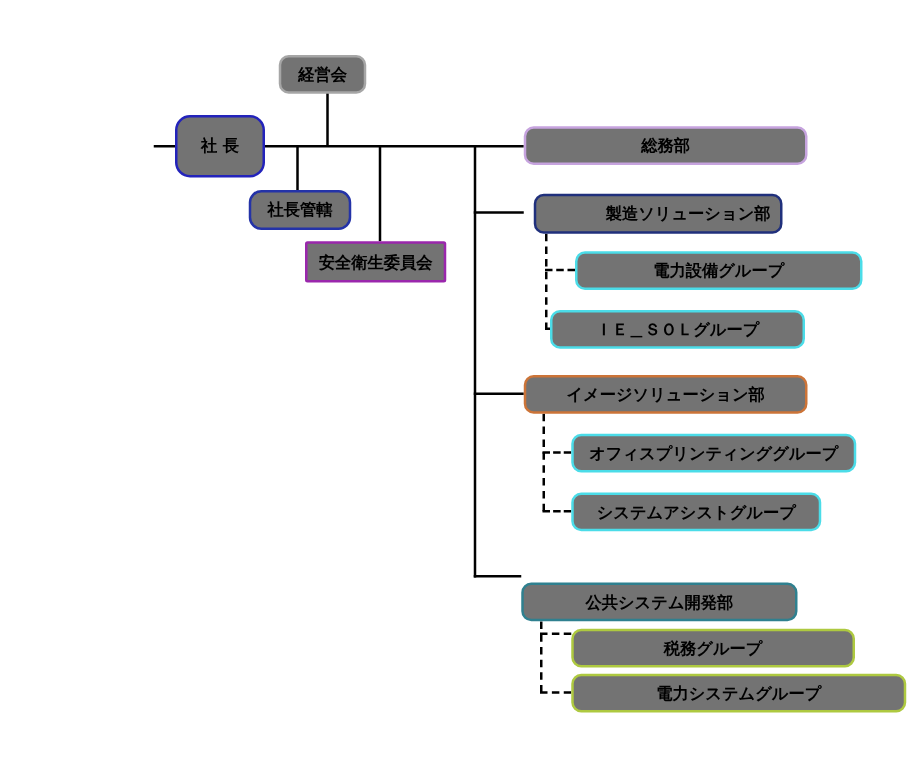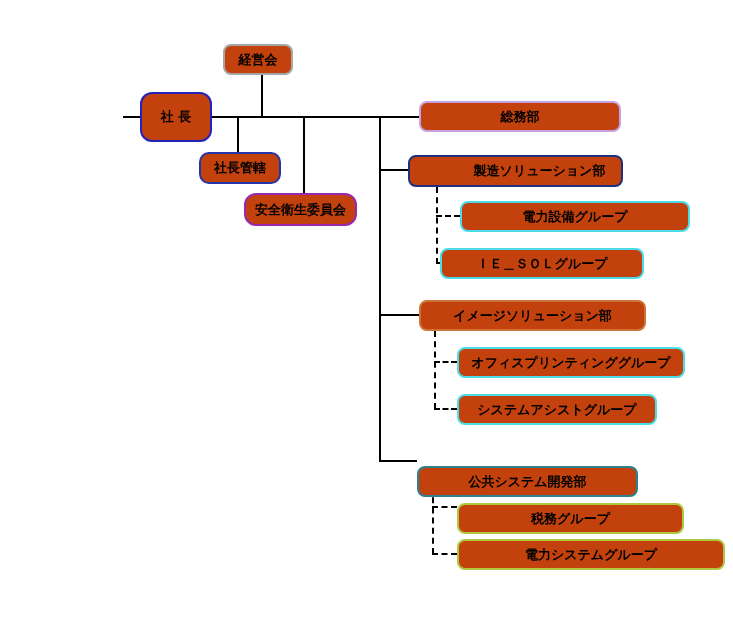--- a/index.html
+++ b/index.html
@@ -10,21 +10,21 @@
   .canvas{
     position:relative;
     width:733px;
     height:619px;
     background:#ffffff;
     overflow:hidden;
   }
   .node{
     position:absolute;
     box-sizing:border-box;
-    background:#c2410c;
+    background:#737373;
     border:2px solid #888888;
     border-radius:8px;
     display:flex;
     align-items:center;
     justify-content:center;
     font-size:13px;
     font-weight:bold;
     color:#000000;
     white-space:nowrap;
     z-index:2;
@@ -81,25 +81,25 @@
   <div class="dash-h" style="left:432px;top:506px;width:25px;"></div>
   <div class="dash-h" style="left:432px;top:553px;width:25px;"></div>
 
   <div class="node" style="left: 223px; top: 44px; width: 70px; height: 31px; border-color: rgb(166, 166, 166);">経営会</div>
 
 
   <div class="node" style="left: 140px; top: 92px; width: 72px; height: 50px; border-radius: 12px; border-color: rgb(35, 35, 187);">社 長</div>
 
   <div class="node" style="left: 199px; top: 152px; width: 82px; height: 32px; border-radius: 10px; border-color: rgb(36, 51, 168);">社長管轄</div>
 
-  <div class="node" style="left: 244px; top: 193px; width: 113px; height: 33px; border-radius: 12px; border-color: rgb(154, 39, 172);">安全衛生委員会</div>
+  <div class="node" style="left: 244px; top: 193px; width: 113px; height: 33px; border-radius: 2px; border-color: rgb(154, 39, 172);">安全衛生委員会</div>
 
-  <div class="node" style="left: 419px; top: 101px; width: 202px; height: 31px; border-color: rgb(198, 163, 222);">総務部</div>
+  <div class="node" style="left: 419px; top: 101px; width: 227px; height: 31px; border-color: rgb(198, 163, 222);">総務部</div>
 
-  <div class="node" style="left: 408px; top: 155px; width: 215px; height: 32px; border-color: rgb(32, 48, 124); padding-left: 48px;">製造ソリューション部</div>
+  <div class="node" style="left: 427px; top: 155px; width: 199px; height: 32px; border-color: rgb(32, 48, 124); padding-left: 48px;">製造ソリューション部</div>
 
   <div class="node" style="left: 460px; top: 201px; width: 230px; height: 31px; border-color: rgb(75, 220, 232);">電力設備グループ</div>
 
   <div class="node" style="left: 440px; top: 248px; width: 204px; height: 31px; border-color: rgb(75, 220, 232);">ＩＥ＿ＳＯＬグループ</div>
 
   <div class="node" style="left: 457px; top: 347px; width: 228px; height: 31px; border-color: rgb(75, 220, 232);">オフィスプリンティンググループ</div>
 
   <div class="node" style="left: 419px; top: 300px; width: 227px; height: 31px; border-color: rgb(204, 116, 56);">イメージソリューション部</div>
 
   <div class="node" style="left: 457px; top: 394px; width: 200px; height: 31px; border-color: rgb(75, 220, 232);">システムアシストグループ</div>

